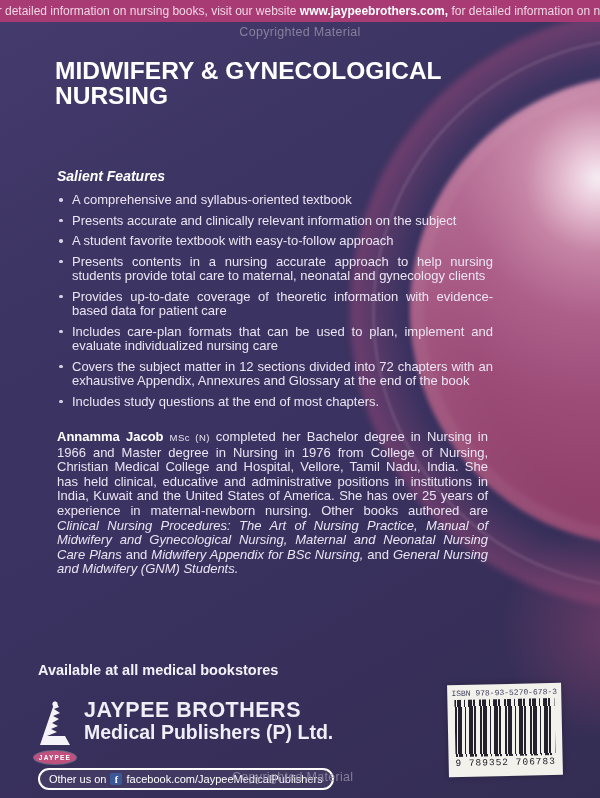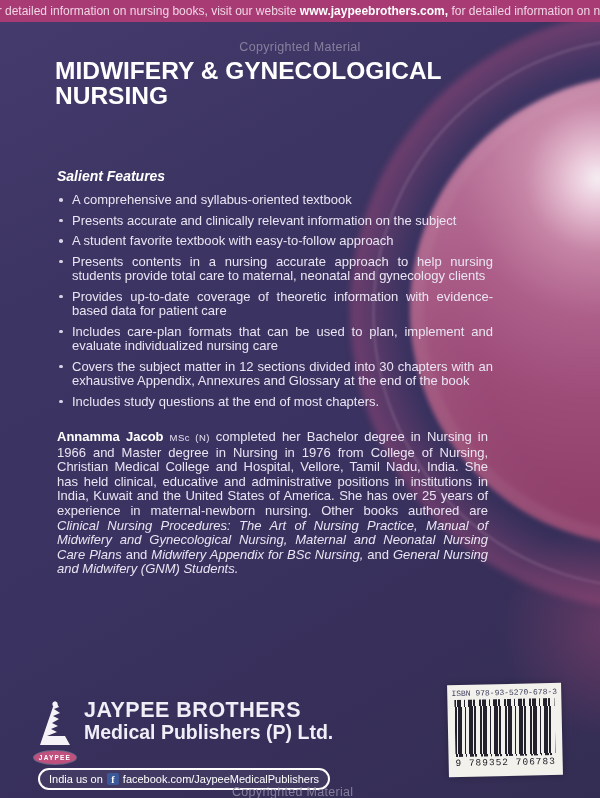--- a/index.html
+++ b/index.html
@@ -32,21 +32,21 @@
     background:radial-gradient(circle,rgba(150,70,115,0.5) 0%,rgba(150,70,115,0) 70%);
   }
   
   .banner{
     position:absolute;left:0;top:0;width:600px;height:22px;background:#a83a74;
     color:#f0d5e4;font-size:12px;line-height:22px;white-space:nowrap;overflow:hidden;z-index:5;
   }
   .banner-inner{margin-left:-9px;}
   .banner .bold{color:#ffffff;font-weight:bold;}
   
-  .watermark{position:absolute;color:#948da6;font-size:12.5px;letter-spacing:.3px;opacity:.85;z-index:6;margin-top:15px;}
+  .watermark{position:absolute;color:#948da6;font-size:12.5px;letter-spacing:.3px;opacity:.85;z-index:6;}
   .wm-top{top:25px;left:0;width:600px;text-align:center;}
   .wm-bottom{top:770px;left:232px;}
   
   .title{position:absolute;left:55px;top:58px;color:#ffffff;z-index:3;}
   .title .kicker{font-size:15px;font-weight:bold;letter-spacing:.3px;line-height:18px;}
   .title .big{font-size:24.5px;font-weight:bold;letter-spacing:0;line-height:25px;}
   
   .features{position:absolute;left:57px;top:168px;width:436px;color:#eae4f2;z-index:3;}
   .features-heading{font-size:14px;font-weight:bold;font-style:italic;color:#fff;margin-bottom:9px;}
   .features ul{list-style:none;margin:0;padding:0;}
@@ -131,54 +131,55 @@
 
   <section class="features">
     <div class="features-heading">Salient Features</div>
     <ul>
       <li><span class="dot"></span><span>A comprehensive and syllabus-oriented textbook</span></li>
       <li><span class="dot"></span><span>Presents accurate and clinically relevant information on the subject</span></li>
       <li><span class="dot"></span><span>A student favorite textbook with easy-to-follow approach</span></li>
       <li><span class="dot"></span><span>Presents contents in a nursing accurate approach to help nursing students provide total care to maternal, neonatal and gynecology clients</span></li>
       <li><span class="dot"></span><span>Provides up-to-date coverage of theoretic information with evidence-based data for patient care</span></li>
       <li><span class="dot"></span><span>Includes care-plan formats that can be used to plan, implement and evaluate individualized nursing care</span></li>
-      <li><span class="dot"></span><span>Covers the subject matter in 12 sections divided into 30 chapters with an exhaustive Appendix, Annexures and Glossary at the end of the book</span></li>
+      <li><span class="dot"></span><span>Covers the subject matter in 12 sections divided into 72 chapters with an exhaustive Appendix, Annexures and Glossary at the end of the book</span></li>
       <li><span class="dot"></span><span>Includes study questions at the end of most chapters.</span></li>
     </ul>
   </section>
 
   <p class="bio">
     <span class="b">Annamma Jacob</span>
     <span class="sc">MSc (N)</span>
     <span>completed her Bachelor degree in Nursing in 1966 and Master degree in Nursing in 1976 from College of Nursing, Christian Medical College and Hospital, Vellore, Tamil Nadu, India. She has held clinical, educative and administrative positions in institutions in India, Kuwait and the United States of America. She has over 25 years of experience in maternal-newborn nursing. Other books authored are</span>
     <span class="i">Clinical Nursing Procedures: The Art of Nursing Practice, Manual of Midwifery and Gynecological Nursing, Maternal and Neonatal Nursing Care Plans</span>
     <span>and</span>
     <span class="i">Midwifery Appendix for BSc Nursing,</span>
     <span>and</span>
     <span class="i">General Nursing and Midwifery (GNM) Students.</span>
   </p>
 
   <div class="avail">
+    <div>Available at all medical bookstores</div>
   </div>
 
   <div class="logo">
     <svg width="42" height="52" viewBox="0 0 42 52">
       <path fill="#f5f3f8" d="M21 1 L25 7 L20 9 L26 13 L19 16 L25 19 L18 23 L24 26 L17 29 L23 32 L13 36 L31 36 L36 45 L6 45 Z"></path>
       <circle cx="21" cy="4" r="2.6" fill="#f5f3f8"></circle>
     </svg>
     <div class="logo-banner">JAYPEE</div>
   </div>
 
   <div class="pub-text">
     <div class="pub-name">JAYPEE BROTHERS</div>
     <div class="pub-sub">Medical Publishers (P) Ltd.</div>
   </div>
 
   <div class="fb-pill">
-    <span>India us on</span>
+    <span>Other us on</span>
     <span class="fb-icon">f</span>
     <span>facebook.com/JaypeeMedicalPublishers</span>
   </div>
 
   <div class="watermark wm-bottom">Copyrighted Material</div>
 
   <div class="barcode">
     <div class="bc-isbn">ISBN 978-93-5270-678-3</div>
     <div class="bc-bars"></div>
     <div class="bc-digits">9 789352 706783</div>

